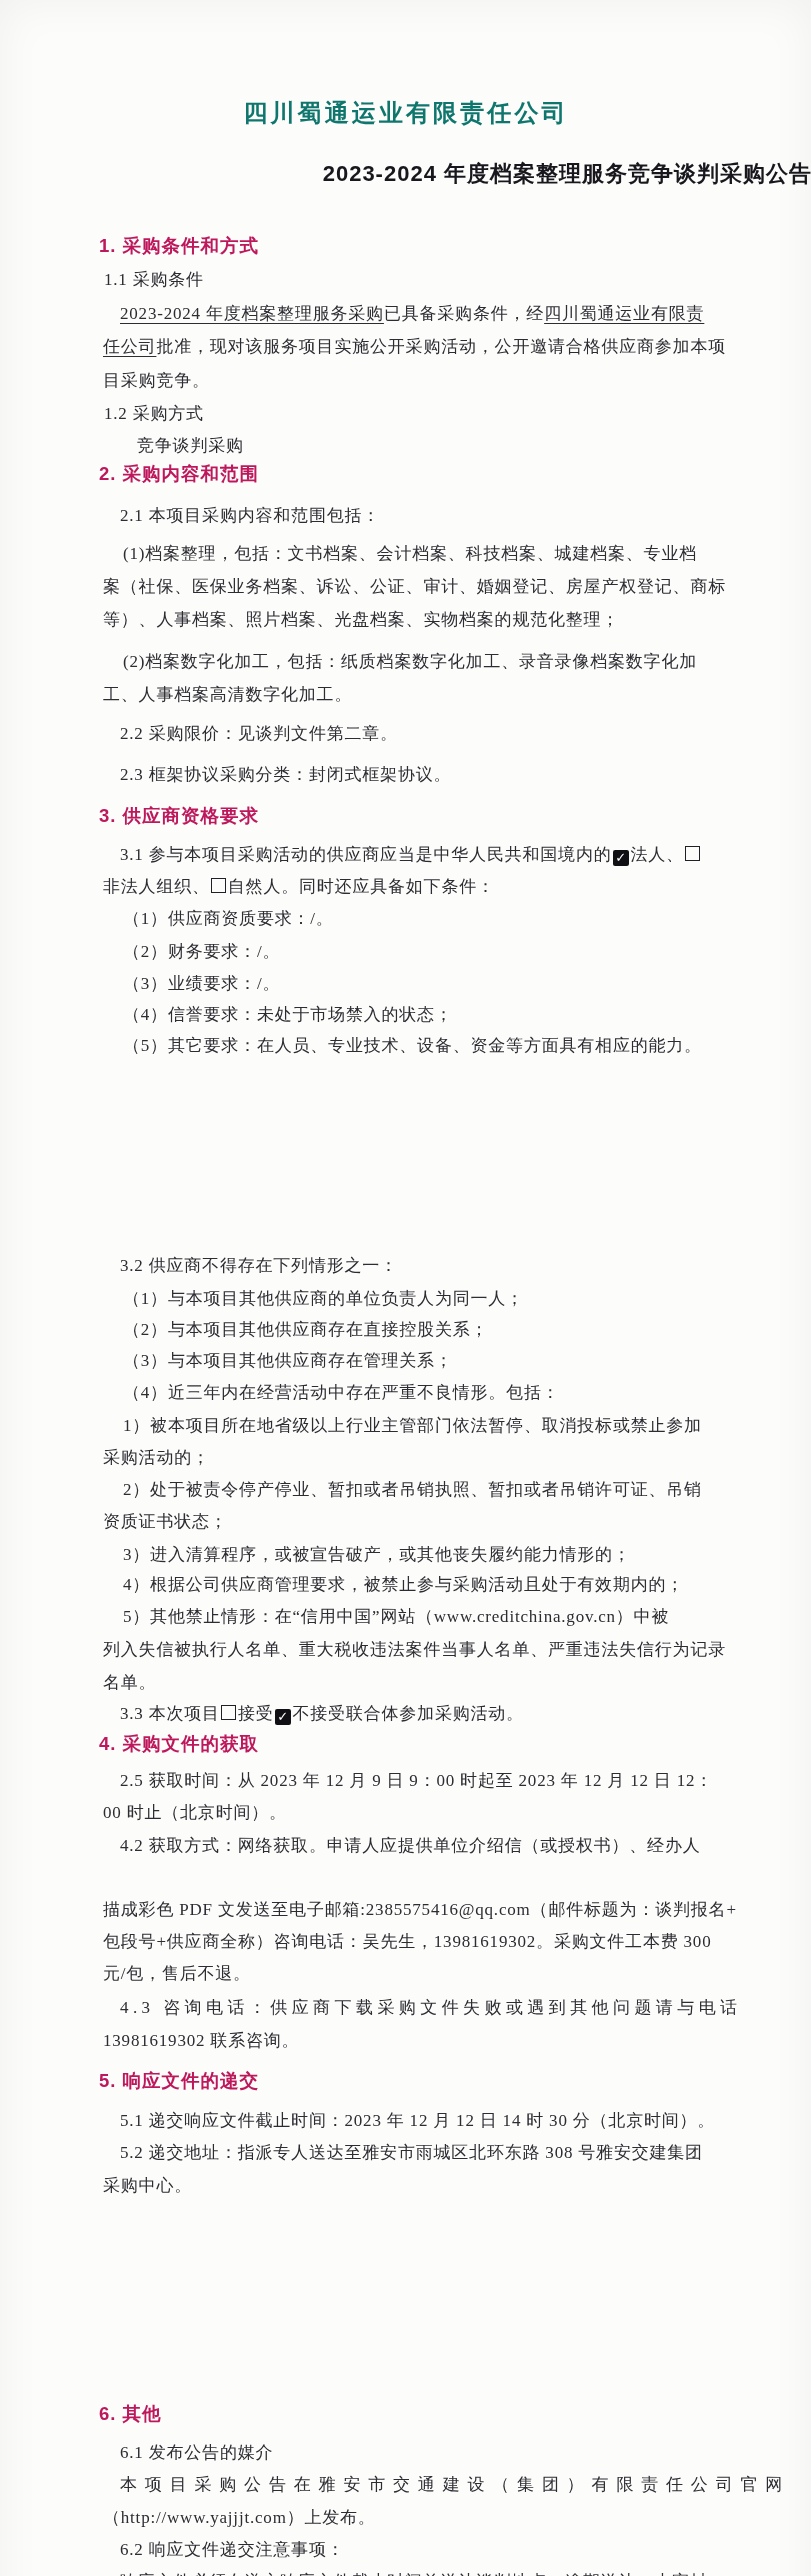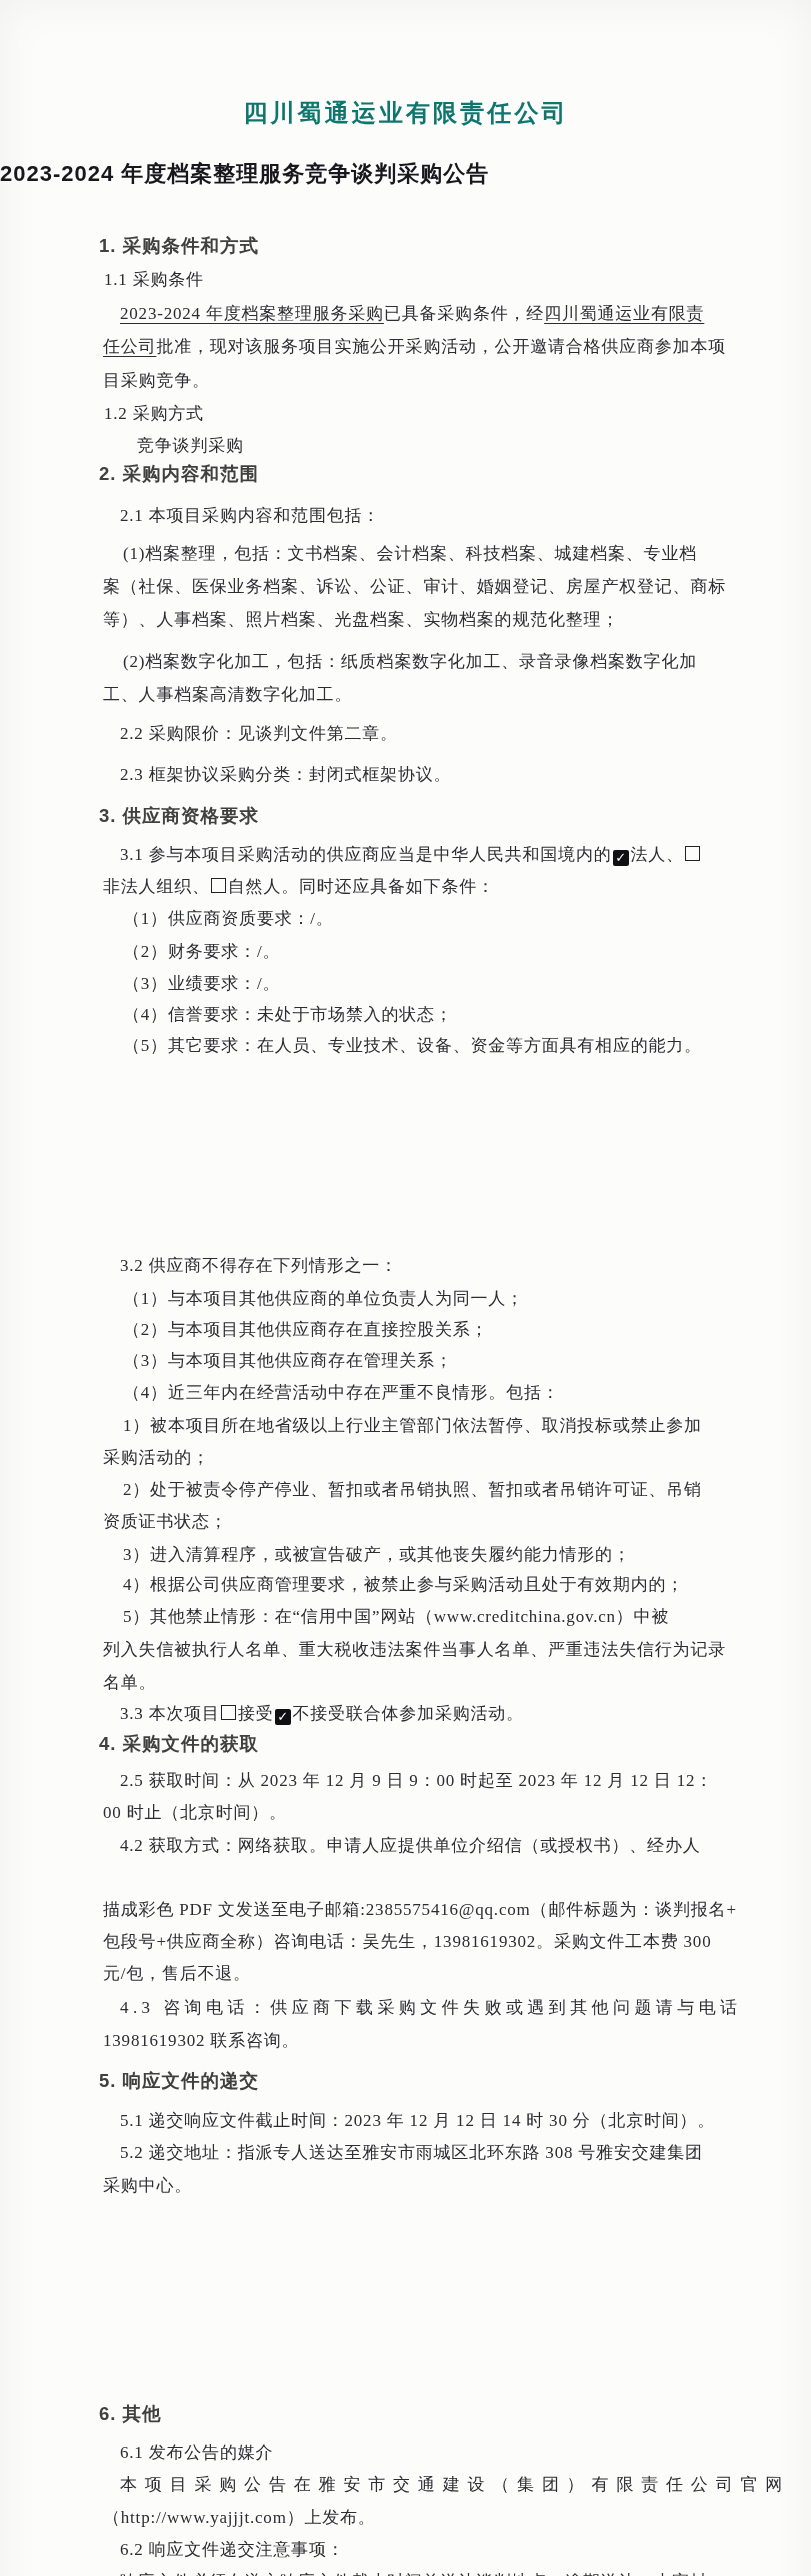--- a/index.html
+++ b/index.html
@@ -3,23 +3,23 @@
 <meta charset="utf-8">
 <style>
   html,body{margin:0;padding:0;background:#e8e8e6;}
   .page{
     position:relative;width:812px;height:3448px;margin:0 auto;
     background:#fcfcfa;overflow:hidden;
     font-family:"Liberation Serif","DejaVu Serif",serif;color:#2c2c33;
     box-shadow:inset 0 0 46px rgba(0,0,0,0.05);
   }
   .ln{position:absolute;left:103px;font-size:17px;line-height:21.6px;white-space:nowrap;letter-spacing:0.8px;}
-  .h{font-family:"Liberation Sans","DejaVu Sans",sans-serif;font-weight:bold;font-size:18.5px;color:#404040;letter-spacing:1px;left:99px;}
+  .h{font-family:"Liberation Sans","DejaVu Sans",sans-serif;font-weight:bold;font-size:18.5px;color:#be185d;letter-spacing:1px;left:99px;}
   .t1{left:0;width:100%;text-align:center;font-family:"Liberation Sans","DejaVu Sans",sans-serif;font-weight:bold;font-size:24px;color:#0f766e;letter-spacing:3.1px;}
-  .t2{left:0;width:100%;text-align:left;font-family:"Liberation Sans","DejaVu Sans",sans-serif;font-weight:bold;font-size:22px;color:#17171d;letter-spacing:1px;}
+  .t2{left:0;width:100%;text-align:right;font-family:"Liberation Sans","DejaVu Sans",sans-serif;font-weight:bold;font-size:22px;color:#17171d;letter-spacing:1px;}
   .u{text-decoration:underline;text-underline-offset:3.6px;text-decoration-thickness:1px;}
   .cb{display:inline-block;width:16px;height:16px;background:#0f0f14;color:#fff;font-size:13px;line-height:16px;text-align:center;vertical-align:-1.5px;border-radius:2.1px;margin:0 1.5px;font-family:"DejaVu Sans",sans-serif;}
   .cbo{display:inline-block;width:13px;height:13px;border:1.5px solid #202027;background:transparent;vertical-align:-1px;margin:0 1.5px;}
   .spread{letter-spacing:0.46em;}
   .spread2{letter-spacing:0.26em;}
 </style>
 </head>
 <body>
 
 <div class="page">

